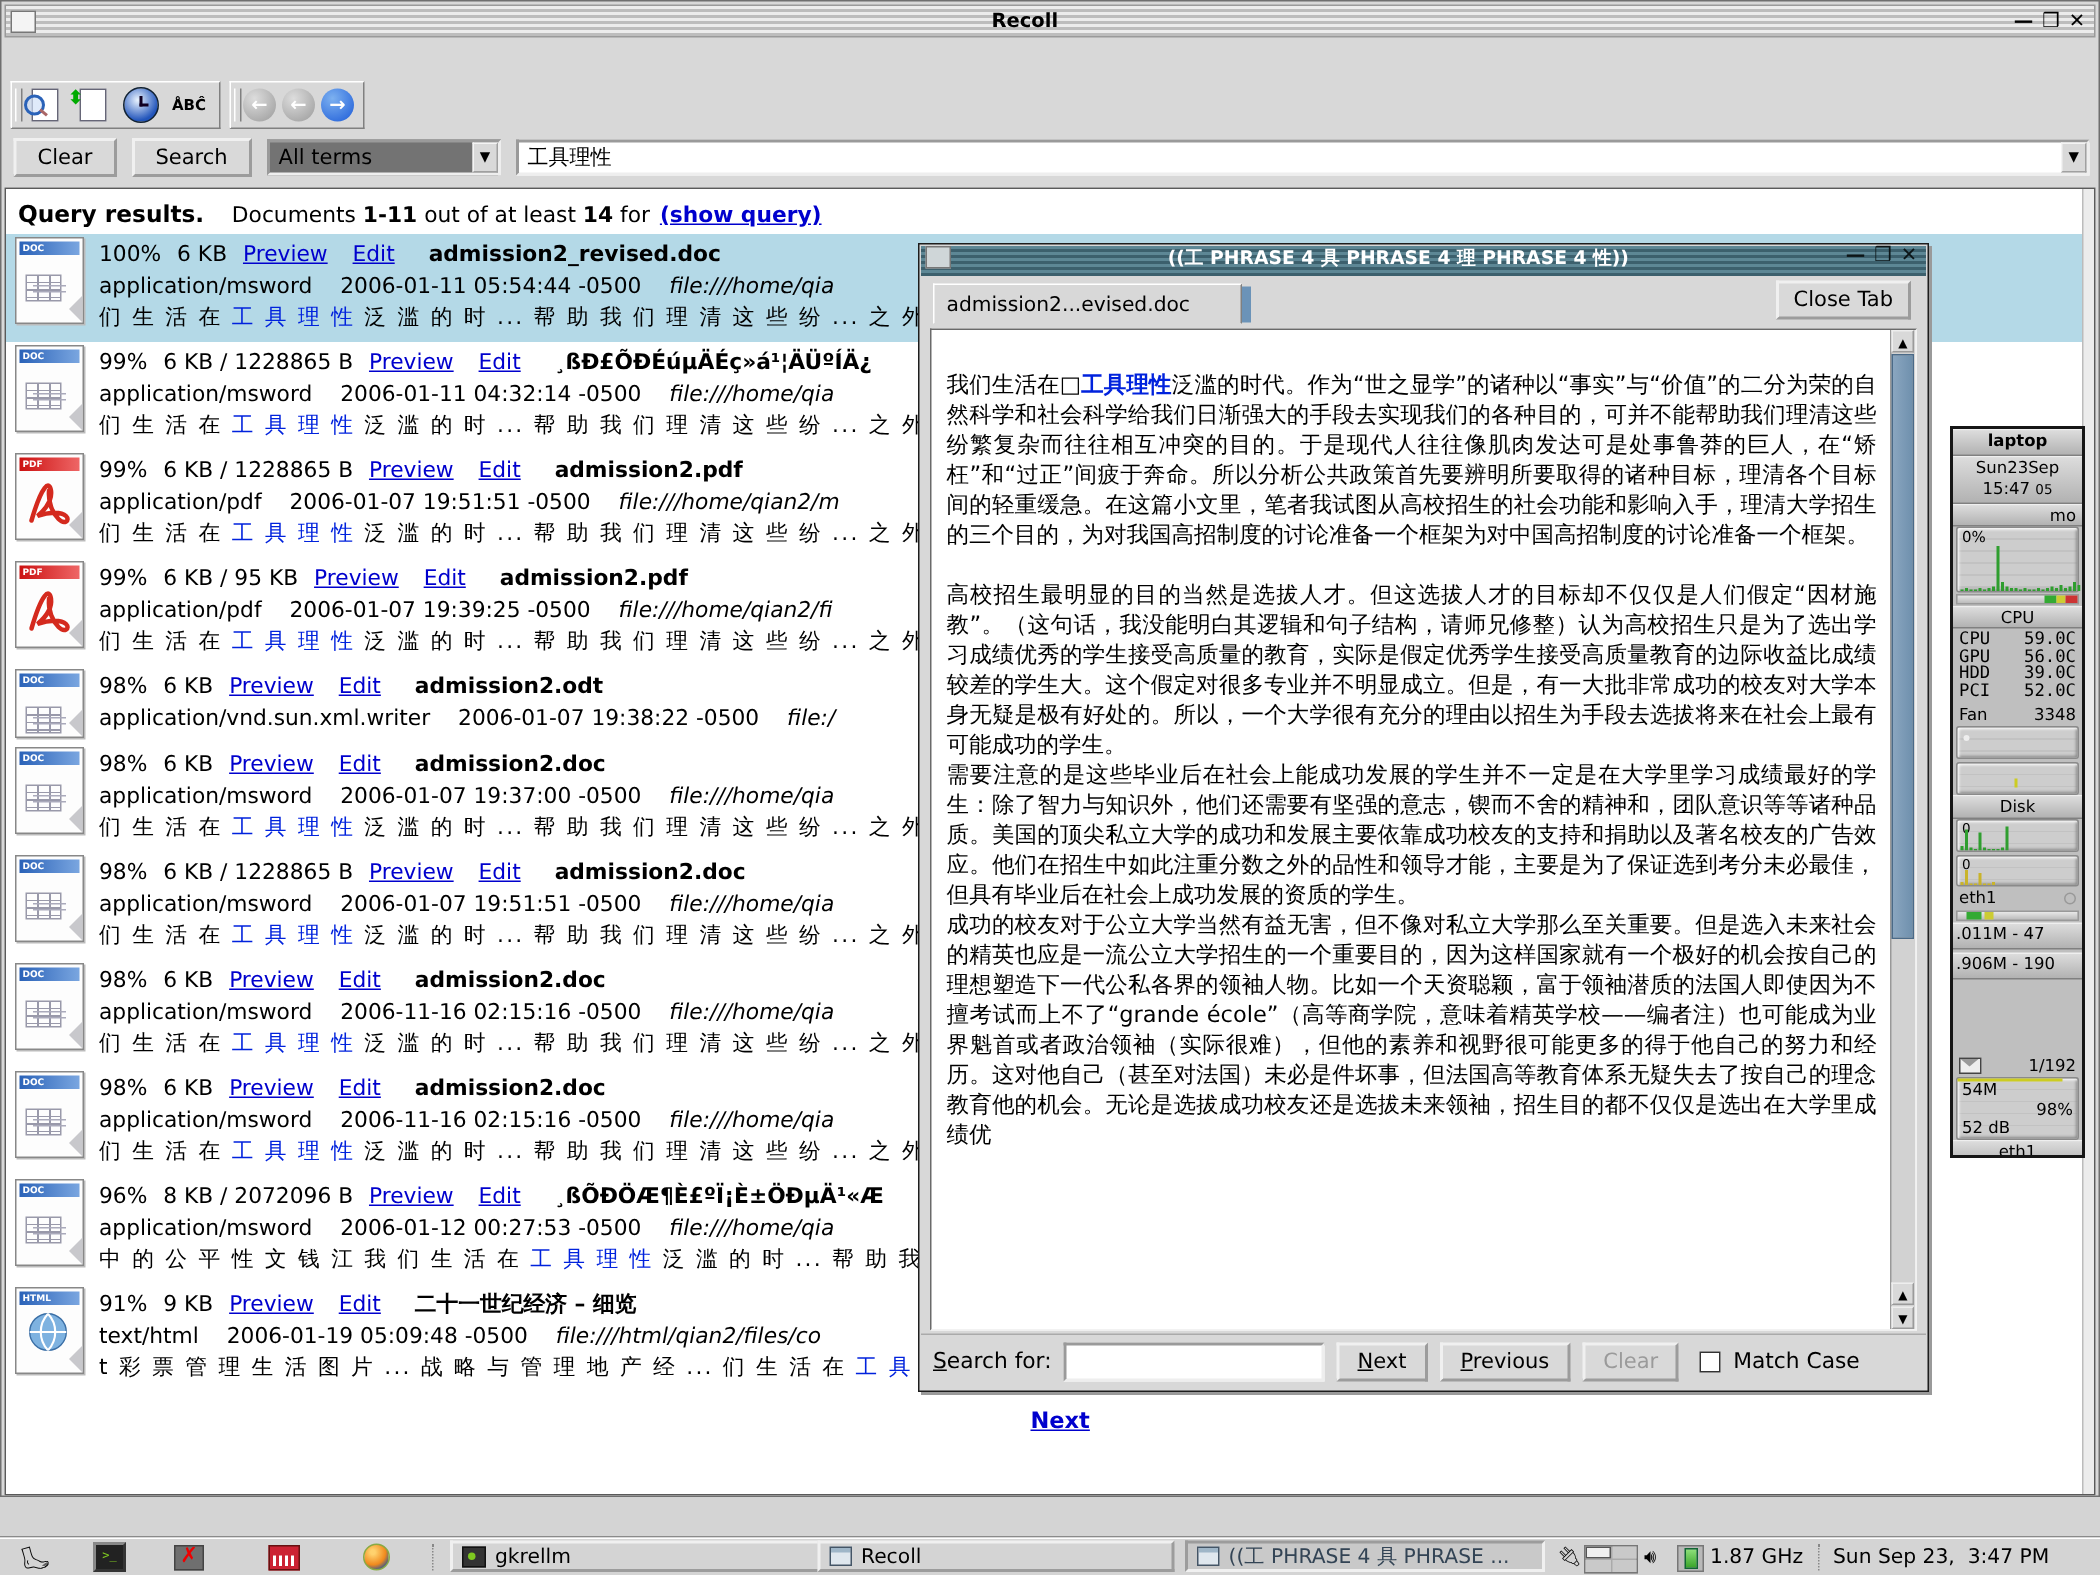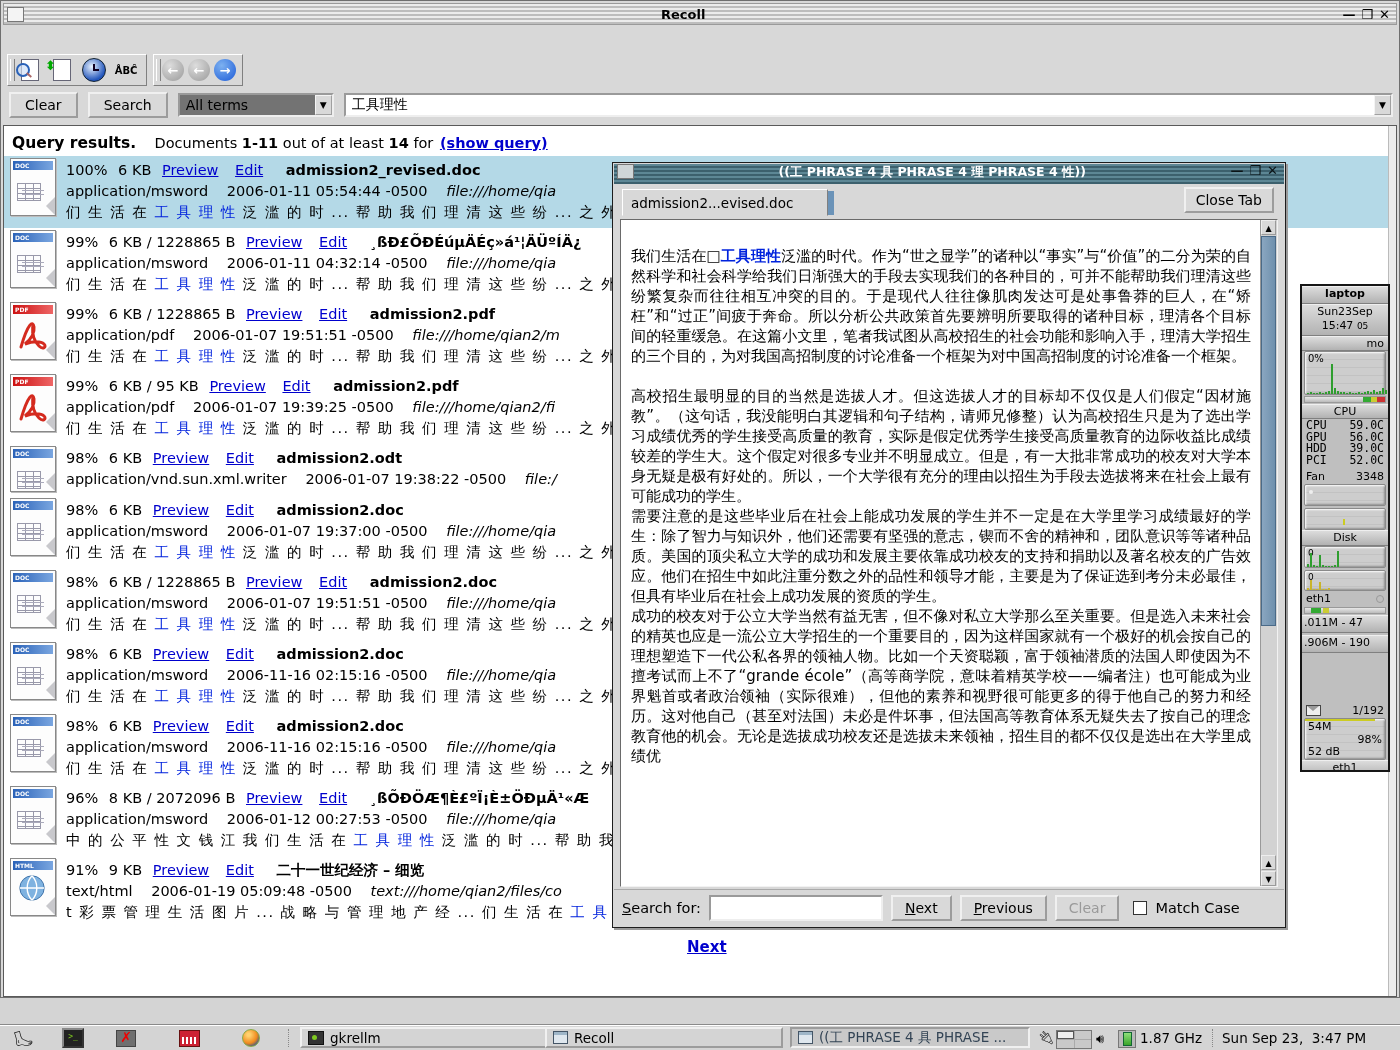--- a/index.html
+++ b/index.html
@@ -531,21 +531,21 @@
         <div class="l1">
           <span class="pct">91%</span>
           <span class="size">9 KB</span>
           <span class="lnk">Preview</span>
           <span class="lnk">Edit</span>
           <span class="fname">二十一世纪经济 – 细览</span>
         </div>
         <div class="l2">
           <span>text/html</span>
           <span>2006-01-19 05:09:48 -0500</span>
-          <span class="url">text:///home/qian2/files/co</span>
+          <span class="url">file:///html/qian2/files/co</span>
         </div>
         <div class="l3">
           <span>t 彩 票 管 理 生 活 图 片 ... 战 略 与 管 理 地 产 经 ... 们 生 活 在 </span><span class="shl">工 具 理</span><span></span>
         </div>
       </div>
     </div>
         </div>
       <span class="lnk nextlink">Next</span>
       <div class="mainsb"></div>
     </div>

